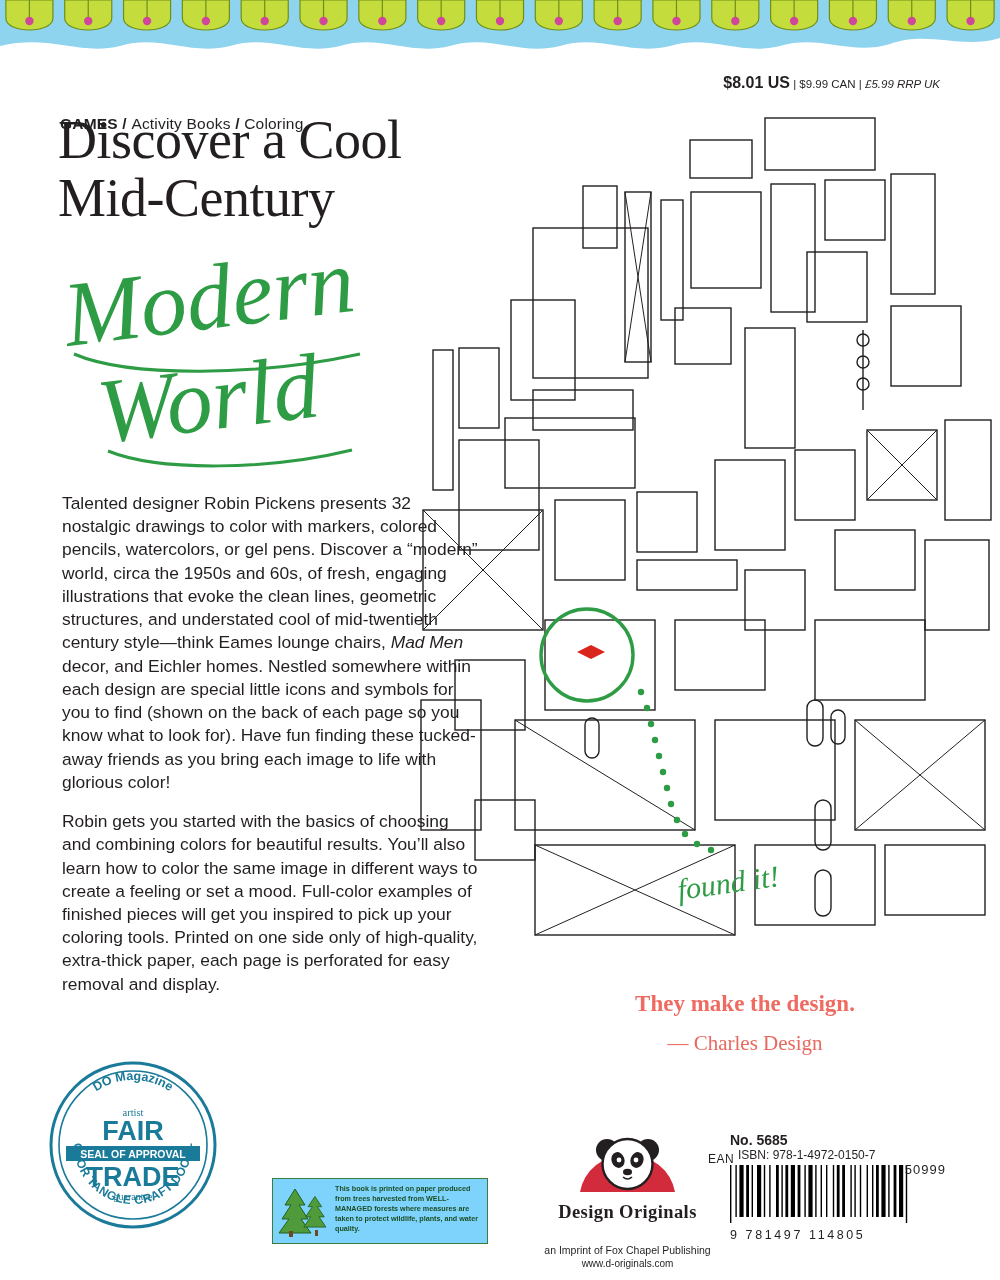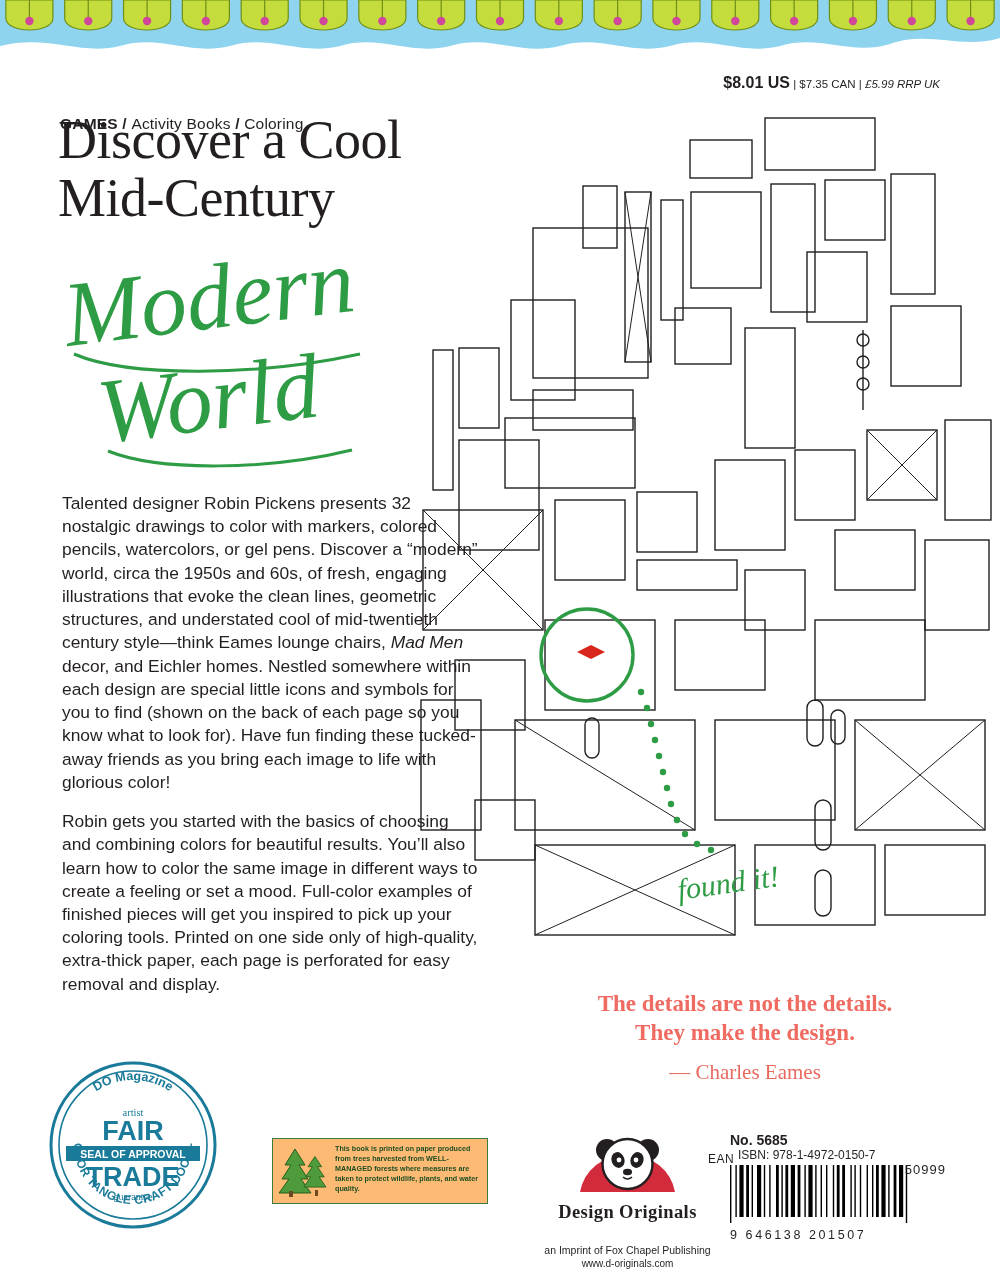--- a/index.html
+++ b/index.html
@@ -83,23 +83,24 @@
   }
   .seal svg { display:block; }
 
   
   .paper-badge {
     position:absolute; left:272px; top:1138px; width:220px;
   }
   .paper-badge .box {
     width:216px; height:66px;
     border:1px solid #3a7d3f;
-    background:#fdba74;
+    background:#7dd3fc;
     position:relative;
     overflow:hidden;
+    margin-top:40px;
   }
   .paper-badge .txt {
     position:absolute; left:62px; top:5px; width:148px;
     font-size:7.2px; line-height:1.38; color:#1d4d22; font-weight:bold;
   }
   .paper-badge .trees { position:absolute; left:4px; top:6px; }
   .paper-badge .caption {
     margin-top:8px; text-align:center; font-size:13.5px;
     font-weight:bold; color:#231f20; width:216px;
   }
@@ -193,21 +194,21 @@
         </g>
     </g>
   </svg>
 </div>
 
 <div class="cat-line">
   <span class="bold">GAMES</span><span class="sep"> / </span><span>Activity Books</span><span class="sep"> / </span><span>Coloring</span>
 </div>
 
 <div class="price-line">
-  <span class="usd">$8.01 US</span><span class="small"> | </span><span class="small">$7.35 CAN</span><span class="small"> | </span><span class="ital">£5.99 RRP UK</span>
+  <span class="usd">$8.01 US</span><span class="small"> | </span><span class="small">$9.99 CAN</span><span class="small"> | </span><span class="ital">£5.99 RRP UK</span>
 </div>
 
 <div class="headline">
   <div>Discover a Cool</div>
   <div>Mid-Century</div>
 </div>
 
 <div class="script-title">
   <svg width="400" height="220" viewBox="0 0 400 220" xmlns="http://www.w3.org/2000/svg">
     <text x="8" y="88" font-family="Liberation Serif, serif" font-size="92" font-style="italic" fill="#2e9c45" transform="rotate(-7 8 88)">Modern</text>
@@ -311,23 +312,22 @@
       <circle cx="262" cy="720" r="3.2"></circle>
         <circle cx="270" cy="734" r="3.2"></circle>
       <circle cx="282" cy="744" r="3.2"></circle>
         <circle cx="296" cy="750" r="3.2"></circle>
     </g>
     <text x="264" y="800" font-family="Liberation Serif, serif" font-style="italic" font-size="30" fill="#2e9c45" transform="rotate(-8 264 800)">found it!</text>
   </svg>
 </div>
 
 <div class="quote">
-  <div class="q1">The details are not the details.</div>
   <div class="q1">They make the design.</div>
-  <div class="attrib">— Charles Eames</div>
+  <div class="attrib">— Charles Design</div>
 </div>
 
 <div class="seal">
   <svg width="170" height="170" viewBox="0 0 170 170" xmlns="http://www.w3.org/2000/svg">
     <defs>
       <path id="arcTop" d="M20,85 A65,65 0 0,1 150,85"></path>
       <path id="arcBottom" d="M26,85 A59,59 0 0,0 144,85"></path>
     </defs>
     <circle cx="85" cy="85" r="82" fill="none" stroke="#1a7a99" stroke-width="3"></circle>
     <circle cx="85" cy="85" r="74" fill="none" stroke="#1a7a99" stroke-width="1.6"></circle>
@@ -414,14 +414,14 @@
         <rect x="136.60000000000002" y="0" width="1.4" height="52" fill="#000"></rect>
         <rect x="142.00000000000003" y="0" width="1.4" height="52" fill="#000"></rect>
         <rect x="146.00000000000003" y="0" width="2.8" height="52" fill="#000"></rect>
         <rect x="151.40000000000003" y="0" width="4.199999999999999" height="52" fill="#000"></rect>
         <rect x="158.20000000000005" y="0" width="1.4" height="52" fill="#000"></rect>
         <rect x="163.60000000000005" y="0" width="2.8" height="52" fill="#000"></rect>
         <rect x="169.00000000000006" y="0" width="4.199999999999999" height="52" fill="#000"></rect>
         <rect x="175.80000000000007" y="0" width="1.4" height="58" fill="#000"></rect>
       </svg>
   </div>
-  <div class="bc-digits">9 646138 201507</div>
+  <div class="bc-digits">9 781497 114805</div>
 </div>
 
 </body></html>

